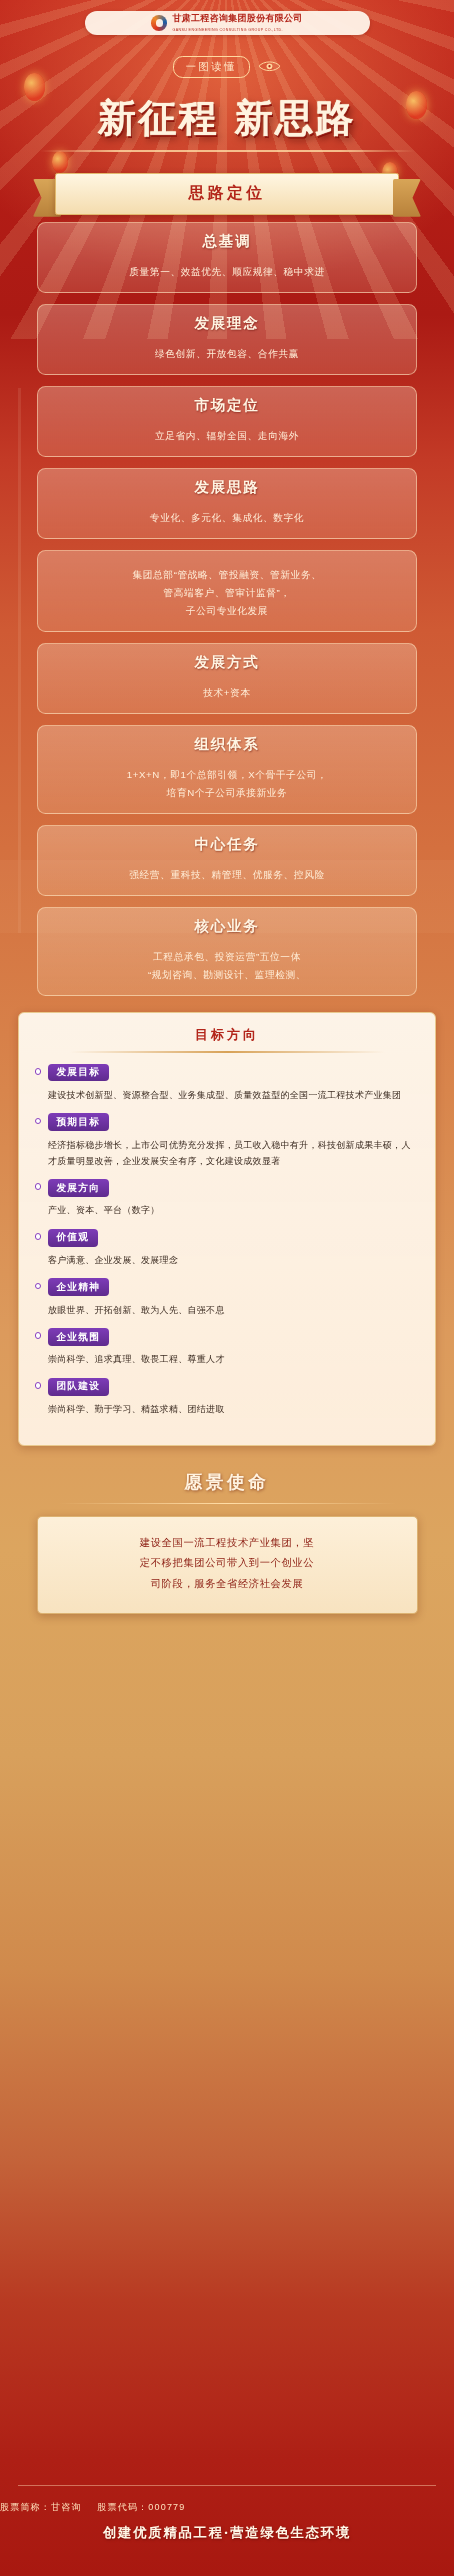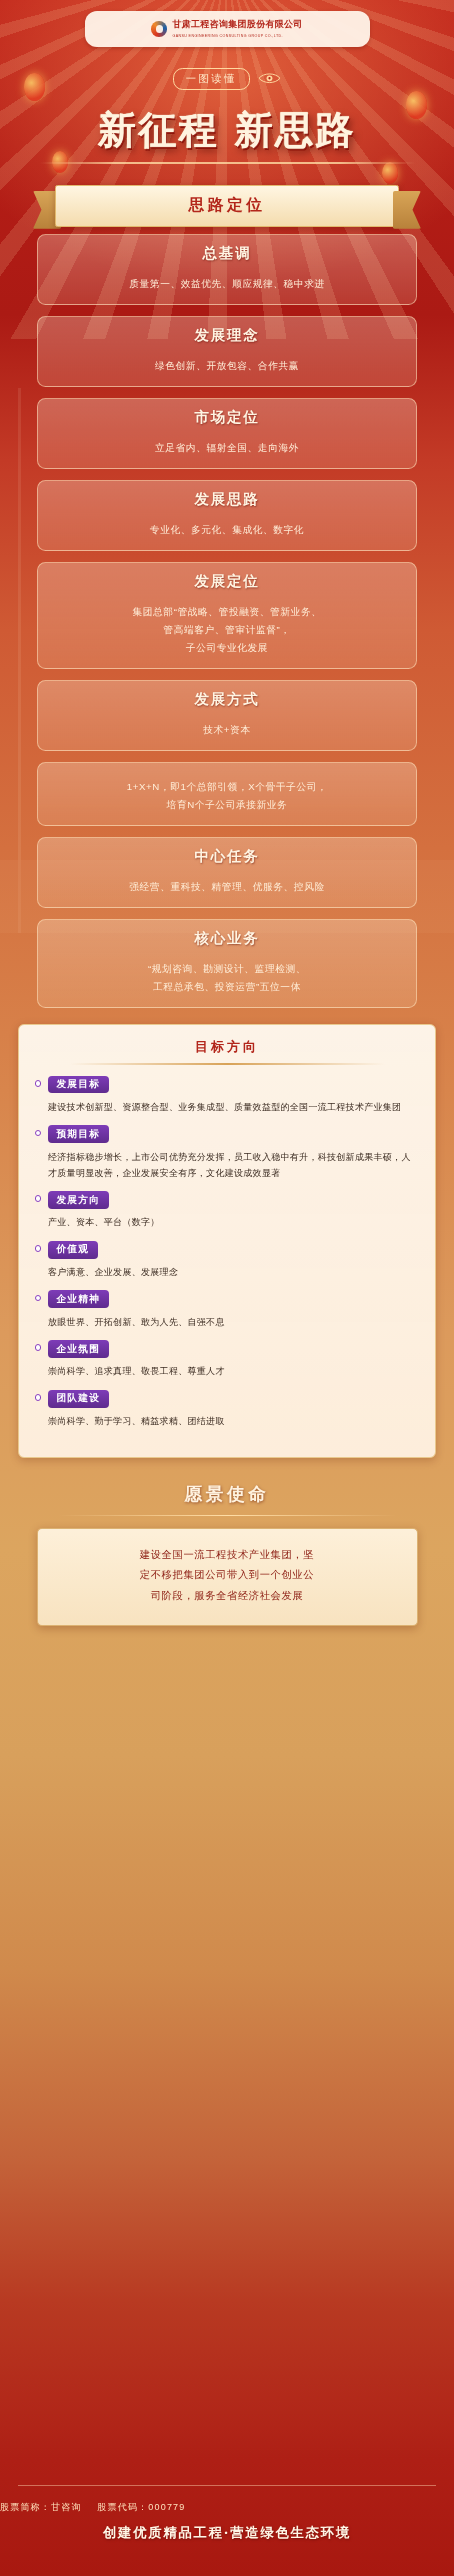--- a/index.html
+++ b/index.html
@@ -50,21 +50,21 @@
     position: absolute; width: 20.6px; height: 28px; border-radius: 50%;
     background: radial-gradient(circle at 35% 35%, #ffd36b, #e33b20 70%);
     box-shadow: 0 0 8.5px rgba(255,180,80,.8);
     opacity: .85;
   }
   
   .logo-bar {
     position: relative;
     margin: 11px auto 0;
     width: 285px;
-    height: 36px;
+    height: 24px;
     border-radius: 12px;
     background: rgba(255,245,235,0.94);
     display: flex; align-items: center; justify-content: center; gap: 5.4px;
     box-shadow: 0 1.2px 3.6px rgba(90,10,5,.25);
   }
   .logo-mark {
     width: 15.7px; height: 15.7px; border-radius: 50%;
     background: conic-gradient(from 200deg, #d8341f, #f08a2a, #1a5fa8, #d8341f);
     position: relative; flex: none;
   }
@@ -297,59 +297,59 @@
 
     <div class="card">
       <div class="card-title">发展思路</div>
       <div class="card-sep"></div>
       <div class="card-text">
         <span class="ln">专业化、多元化、集成化、数字化</span>
       </div>
     </div>
 
     <div class="card">
-      <div class="card-title">发展定位</div>
       <div class="card-sep"></div>
       <div class="card-text">
         <span class="ln">集团总部“管战略、管投融资、管新业务、</span>
         <span class="ln">管高端客户、管审计监督”，</span>
         <span class="ln">子公司专业化发展</span>
       </div>
     </div>
 
     <div class="card">
       <div class="card-title">发展方式</div>
       <div class="card-sep"></div>
       <div class="card-text">
         <span class="ln">技术+资本</span>
       </div>
     </div>
 
     <div class="card">
+      <div class="card-title">组织体系</div>
       <div class="card-sep"></div>
       <div class="card-text">
         <span class="ln">1+X+N，即1个总部引领，X个骨干子公司，</span>
         <span class="ln">培育N个子公司承接新业务</span>
       </div>
     </div>
 
     <div class="card">
       <div class="card-title">中心任务</div>
       <div class="card-sep"></div>
       <div class="card-text">
         <span class="ln">强经营、重科技、精管理、优服务、控风险</span>
       </div>
     </div>
 
     <div class="card">
       <div class="card-title">核心业务</div>
       <div class="card-sep"></div>
       <div class="card-text">
+        <span class="ln">工程总承包、投资运营”五位一体</span>
         <span class="ln">“规划咨询、勘测设计、监理检测、</span>
-        <span class="ln">工程总承包、投资运营”五位一体</span>
       </div>
     </div>
 
   </div>
 
   <div class="goals-wrap">
     <div class="goals-heading">目标方向</div>
     <div class="goals-heading-rule"></div>
 
     <div class="goal-item">

